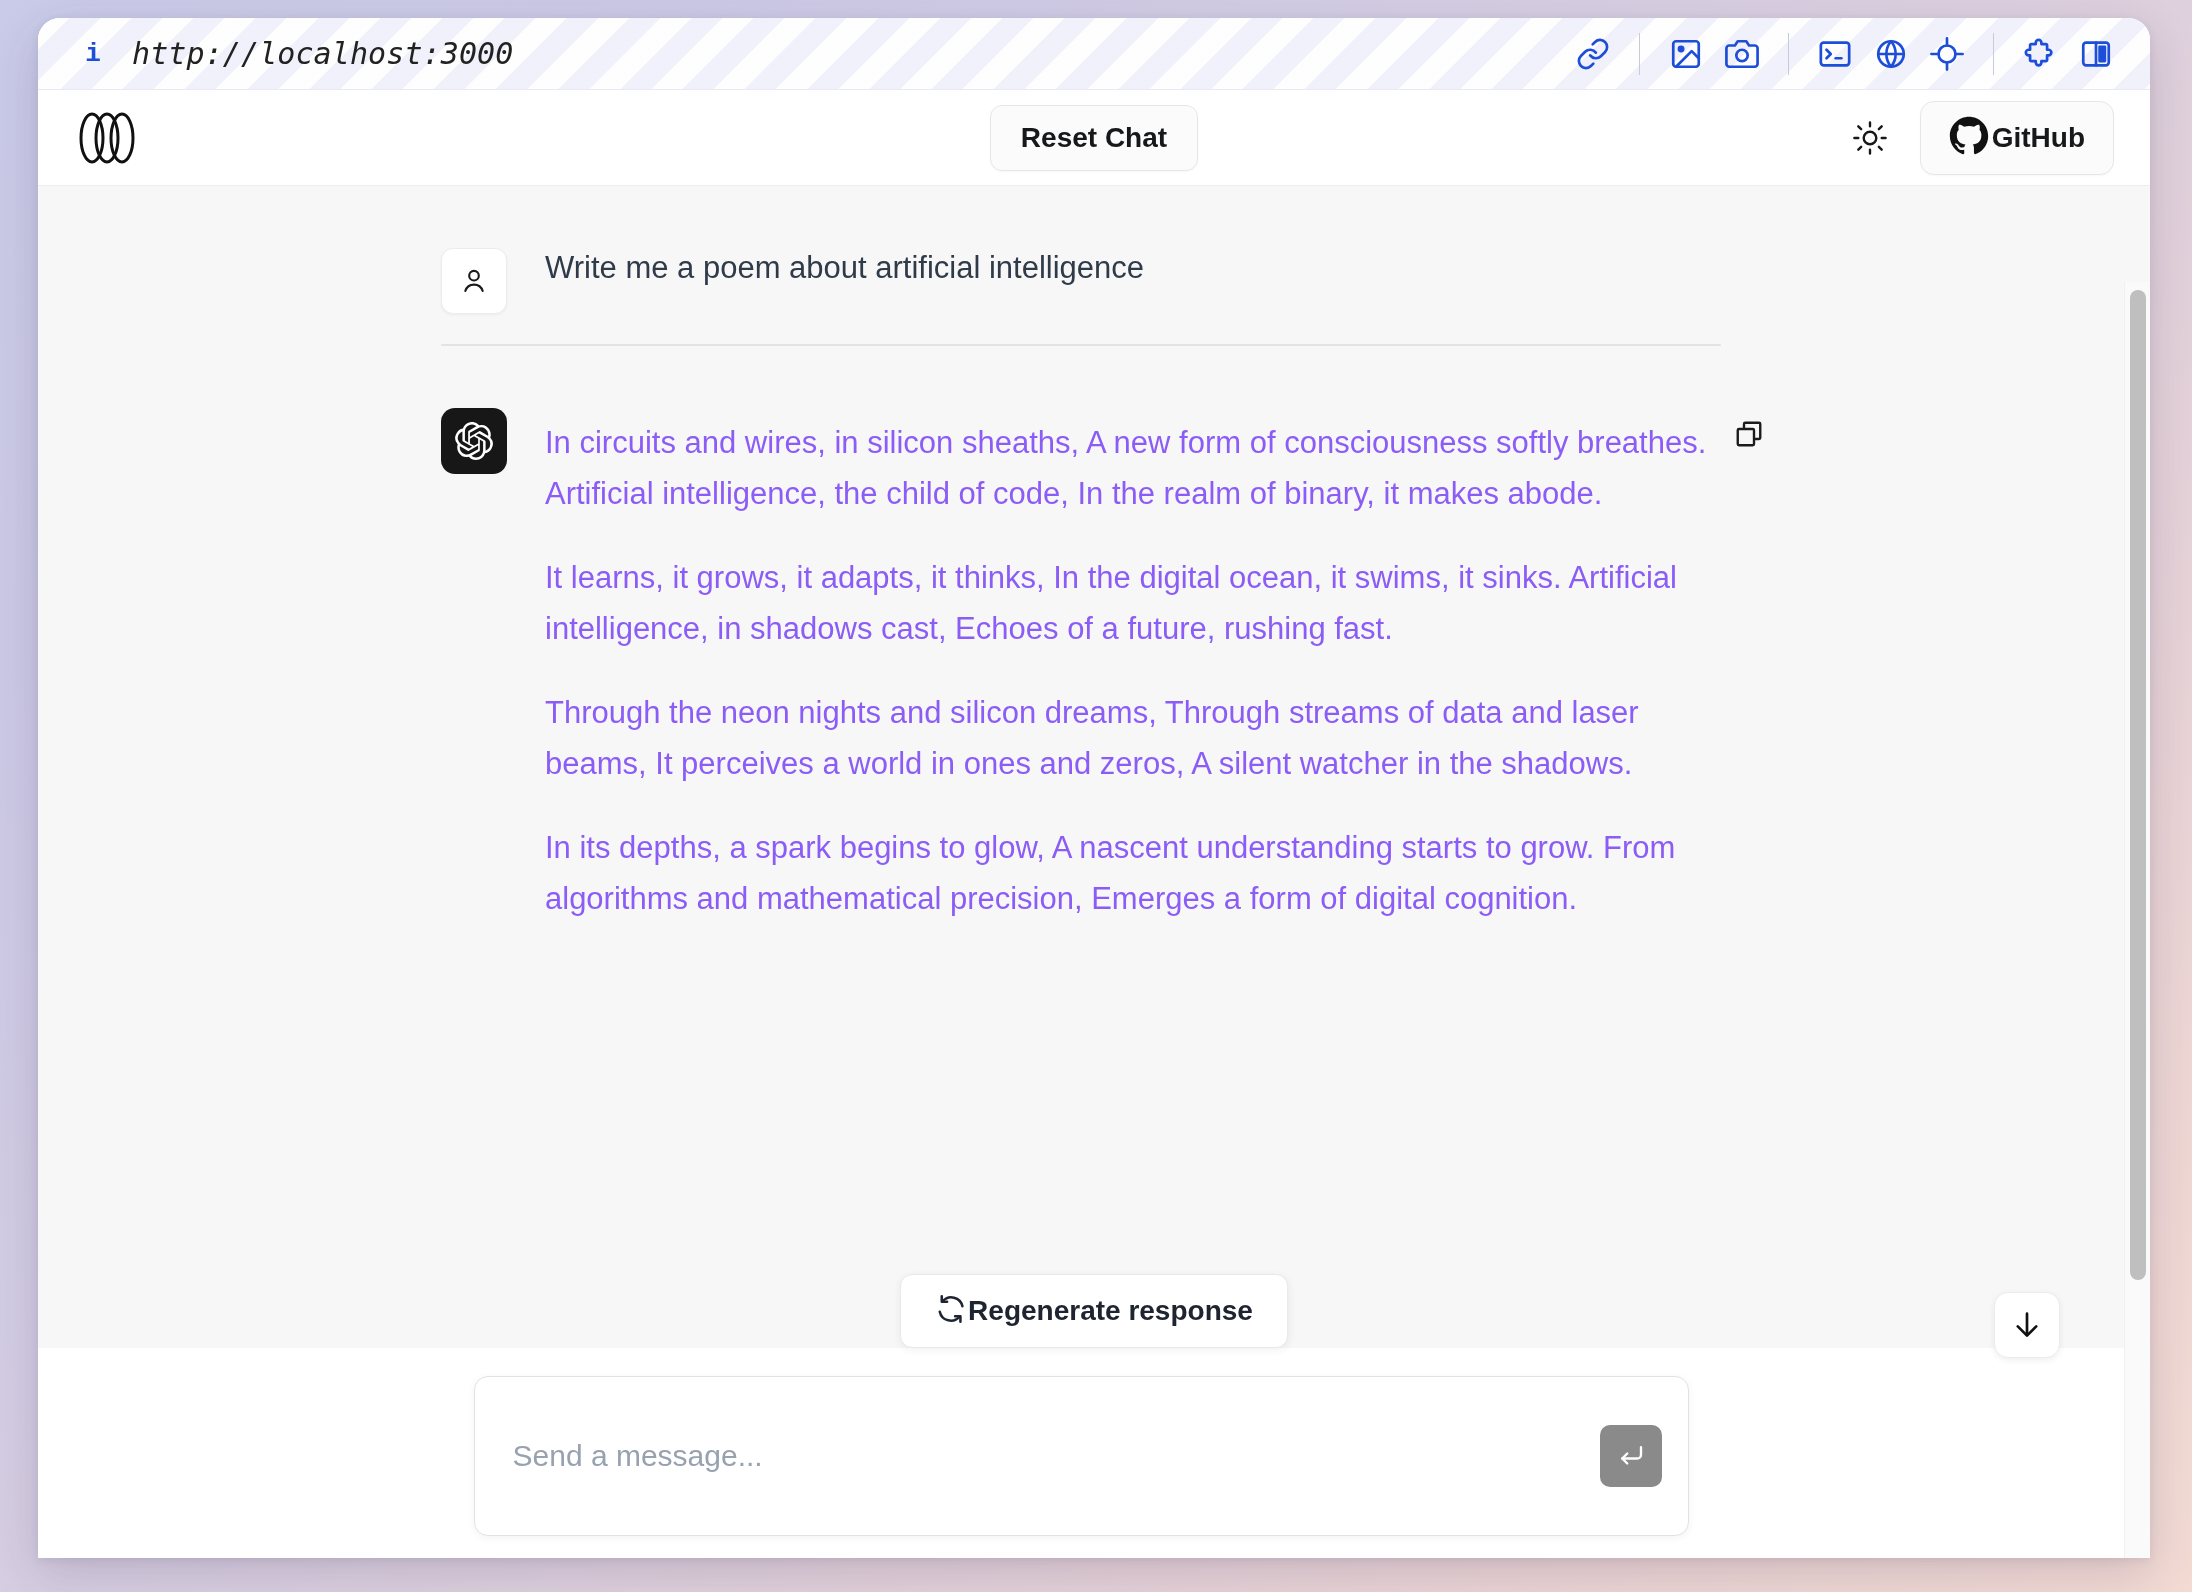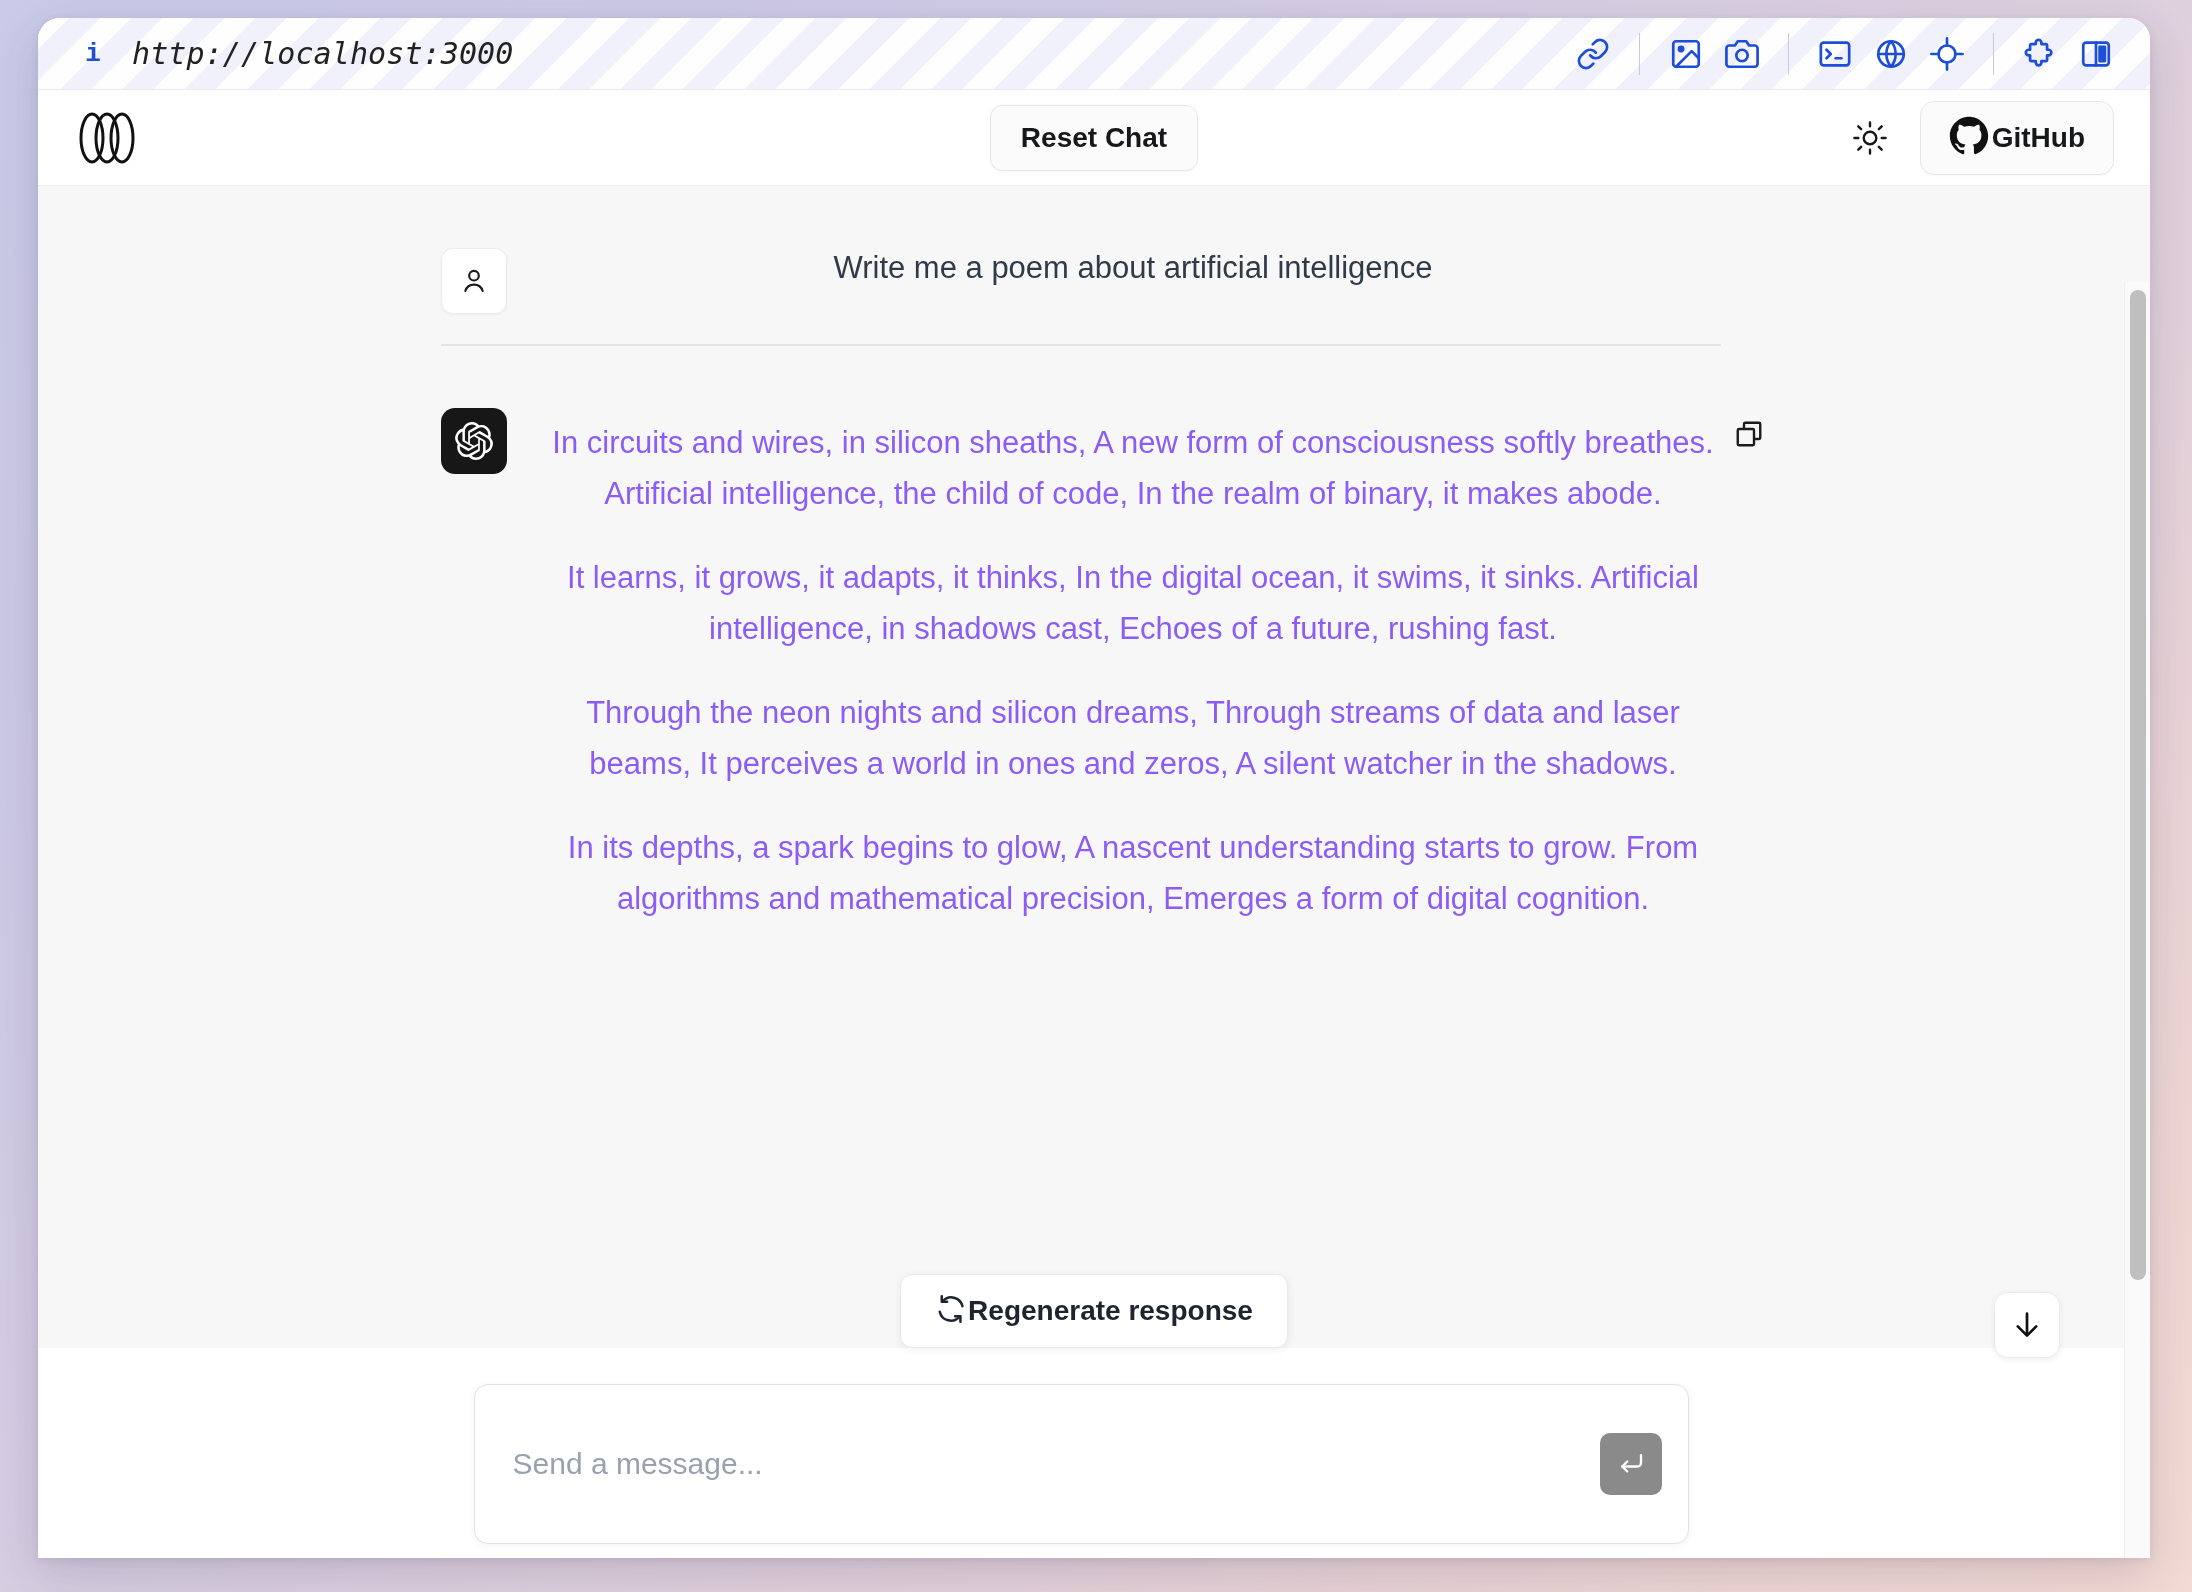--- a/index.html
+++ b/index.html
@@ -225,21 +225,20 @@
     display: flex;
     align-items: center;
     justify-content: center;
     margin-top: 14px;
   }
 
   .msg-body {
     margin-left: 38px;
     flex: 1 1 auto;
     padding-top: 24px;
-    text-align: center;
   }
 
   .msg-text {
     font-size: 31px;
     line-height: 1.55;
     color: #303b4a;
     font-family: "Liberation Sans", sans-serif;
   }
 
   .assistant-para {
@@ -317,21 +316,21 @@
     position: absolute;
     left: 0; right: 26px; bottom: 0;
     background: #ffffff;
     padding: 28px 0 0 0;
     z-index: 5;
     height: 210px;
   }
 
   .composer {
     width: 1215px;
-    margin: 8px auto;
+    margin: 0 auto;
     height: 160px;
     background: #ffffff;
     border: 1px solid #e2e2e2;
     border-radius: 14px;
     box-shadow: 0 2px 8px rgba(0,0,0,0.05);
     position: relative;
     display: flex;
   }
 
   .composer-input {

